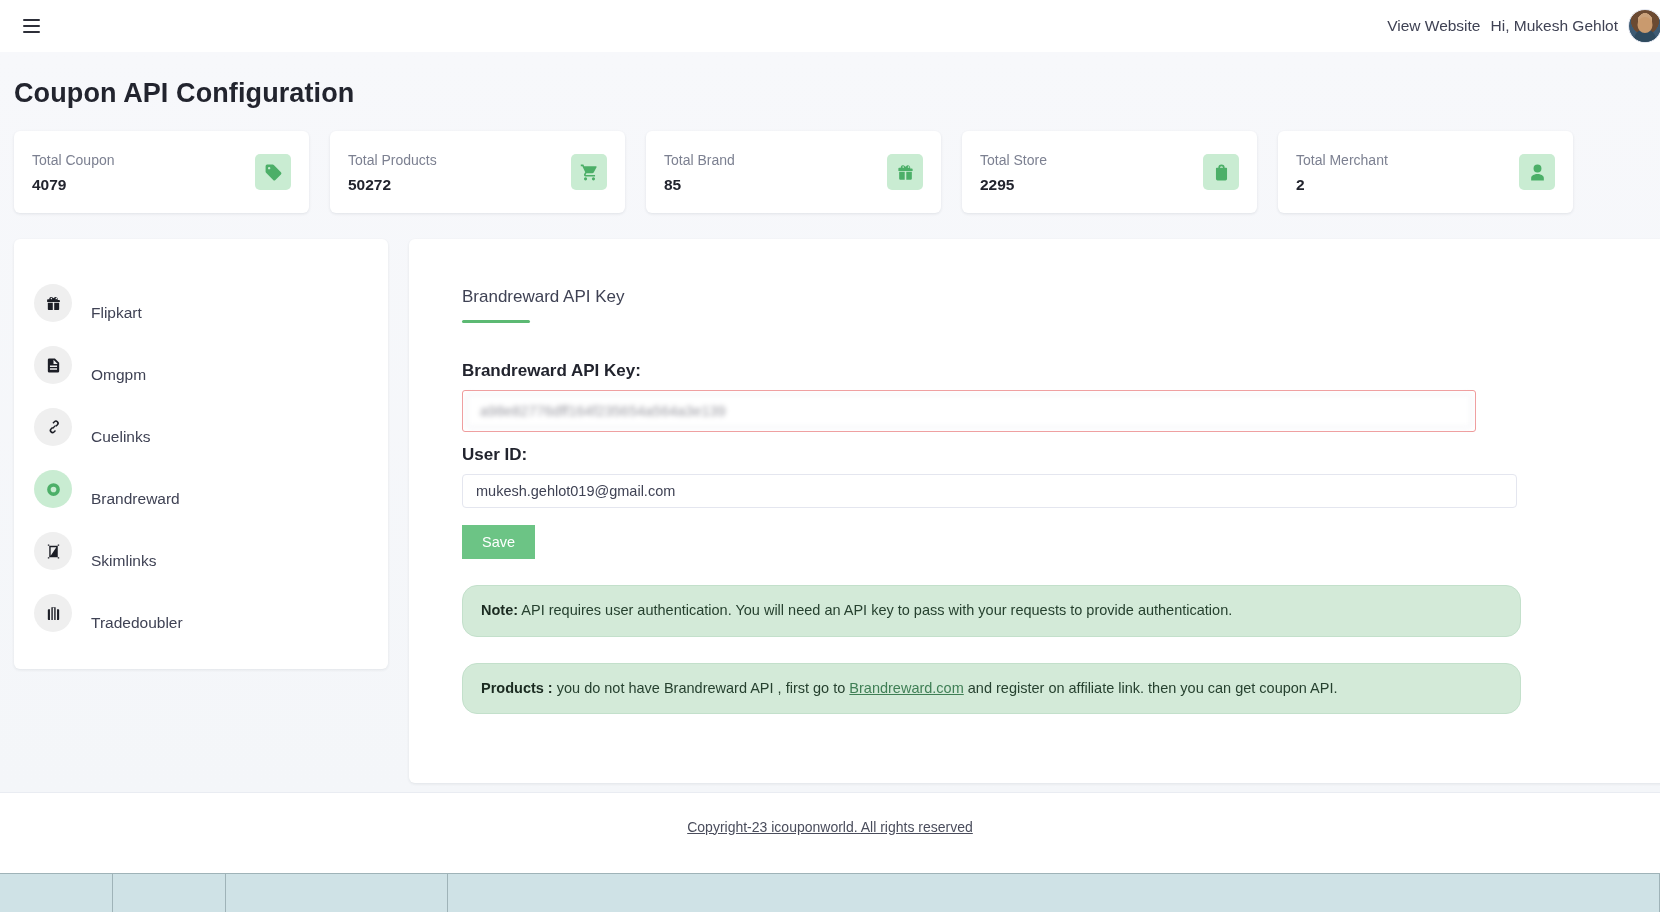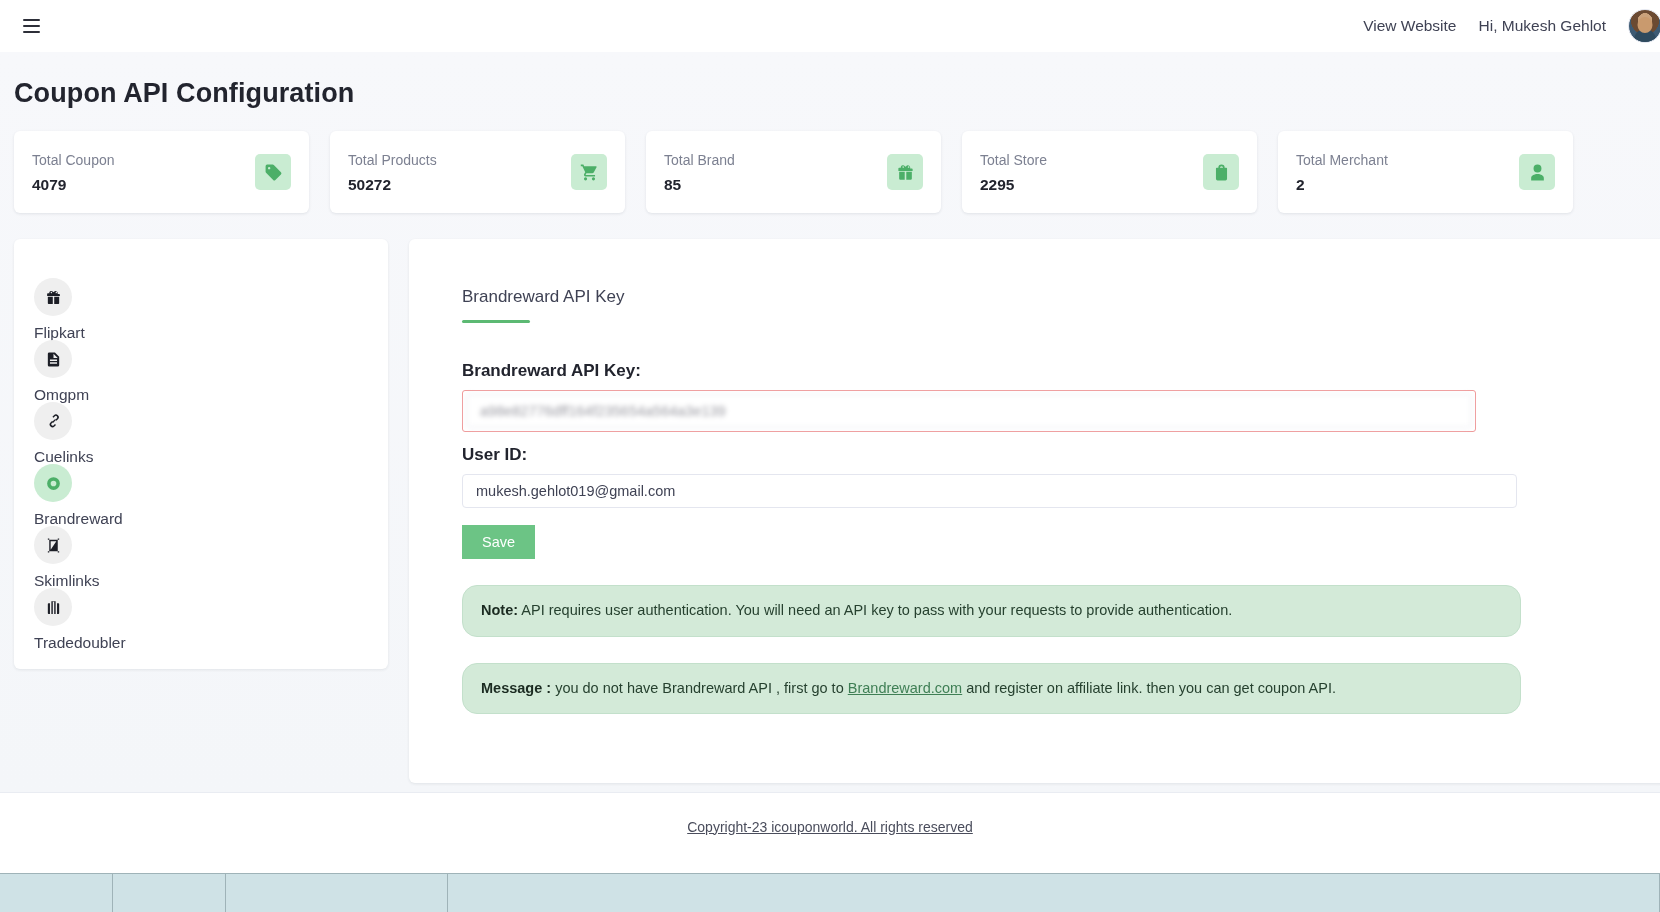--- a/index.html
+++ b/index.html
@@ -27,21 +27,21 @@
     justify-content: center; align-items: center;
     gap: 4px; cursor: pointer;
   }
   .hamburger span {
     display: block; width: 17px; height: 2px;
     background: #2d2f39; border-radius: 1px;
   }
   .nav-right {
     margin-left: auto;
     display: flex; align-items: center;
-    gap: 22px;
+    gap: 10px;
     padding-right: 8px;
   }
   .nav-link {
     font-size: 15.5px; color: #3f4254;
     text-decoration: none; cursor: pointer;
     white-space: nowrap;
   }
   .nav-greet {
     font-size: 15.5px; color: #3f4254; white-space: nowrap;
   }
@@ -117,26 +117,25 @@
   }
   .side-panel {
     width: 374px; flex: 0 0 374px;
     background: #fff;
     border-radius: 6px;
     box-shadow: 0 1px 3px rgba(30,40,60,.09);
     padding: 30px 0 28px 0;
     min-height: 412px;
   }
   .side-item {
-    display: flex; align-items: flex-start;
-    gap: 8px;
+    display: flex; align-items: flex-end;
+    gap: 19px;
     padding: 9px 0 9px 20px;
     cursor: pointer;
     height: 62px;
-    flex-direction: column;
   }
   .side-icon {
     width: 38px; height: 38px; border-radius: 50%;
     background: #efefef;
     display: flex; align-items: center; justify-content: center;
     flex: 0 0 38px;
   }
   .side-icon svg { width: 17px; height: 17px; fill: #1c1e26; }
   .side-item.active .side-icon { background: #c9ecd2; }
   .side-item.active .side-icon svg { fill: #4caf68; }
@@ -409,21 +408,21 @@
 
         <div>
           <button class="save-btn">Save</button>
         </div>
 
         <div class="alert">
           <b>Note:</b><span> API requires user authentication. You will need an API key to pass with your requests to provide authentication.</span>
         </div>
 
         <div class="alert">
-          <b>Message :</b><span> you do not have Brandreward API , first go to </span><a>Brandreward.com</a><span> and register on affiliate link. then you can get coupon API.</span>
+          <b>Products :</b><span> you do not have Brandreward API , first go to </span><a>Brandreward.com</a><span> and register on affiliate link. then you can get coupon API.</span>
         </div>
 
       </div>
     </div>
 
   </div>
 </div>
 
 <div class="footer">
   <span class="footer-text">Copyright-23 icouponworld. All rights reserved</span>

